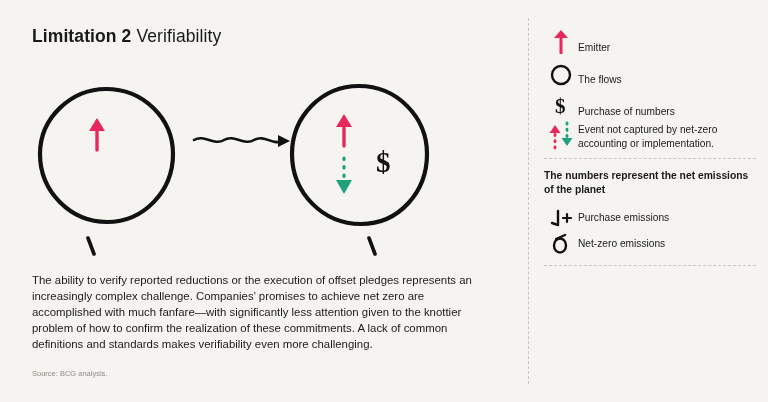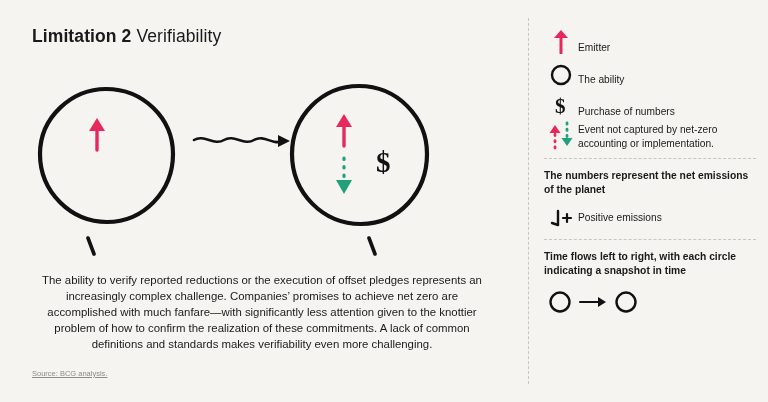--- a/index.html
+++ b/index.html
@@ -17,21 +17,21 @@
   .page {
     position: relative;
     width: 768px;
     height: 402px;
   }
 
   
   .left {
     position: absolute;
     left: 0; top: 0;
-    width: 528px; height: 402px; text-align: center;
+    width: 528px; height: 402px;
   }
   .title {
     position: absolute;
     left: 32px; top: 26px;
     font-size: 17.5px;
     letter-spacing: 0.1px;
   }
   .title .strong { font-weight: bold; }
   .title .light { font-weight: normal; }
 
@@ -47,21 +47,20 @@
     width: 460px;
     font-size: 11.4px;
     line-height: 16px;
     color: #1a1a1a;
   }
   .source {
     position: absolute;
     left: 32px; top: 369px;
     font-size: 7.5px;
     color: #8e8b85;
-    text-decoration: underline;
   }
 
   
   .v-divider {
     position: absolute;
     left: 528px; top: 18px;
     width: 1px; height: 366px;
     border-left: 1px dashed #c9c6c0;
   }
 
@@ -190,21 +189,21 @@
       <div class="legend-label">Emitter</div>
     </div>
 
 
     <div class="legend-row">
       <div class="legend-icon">
         <svg width="22" height="22" viewBox="0 0 22 22">
           <path d="M11 2 C 6 2, 2 6.2, 2 11 C 2 15.9, 6.1 20, 11 20 C 16 20, 20 15.8, 20 11 C 20 6.1, 15.9 2, 11 2 Z" fill="none" stroke="#111111" stroke-width="2.4" stroke-linecap="round"></path>
         </svg>
       </div>
-      <div class="legend-label">The ability</div>
+      <div class="legend-label">The flows</div>
     </div>
 
     <div class="legend-row">
       <div class="legend-icon">
         <svg width="20" height="26" viewBox="0 0 20 26">
           <text x="4" y="21" font-family="'Liberation Serif', serif" font-size="21" font-weight="bold" fill="#111111">$</text>
         </svg>
       </div>
       <div class="legend-label">Purchase of numbers</div>
     </div>
@@ -225,36 +224,30 @@
 
     <div class="legend-head">The numbers represent the net emissions of the planet</div>
 
     <div class="legend-row-sm">
       <div class="legend-icon">
         <svg width="24" height="22" viewBox="0 0 24 22">
           <path d="M9 18 L 3 16 M 9 18 L 9 4" stroke="#111111" stroke-width="2.4" stroke-linecap="round" fill="none"></path>
           <path d="M14 11 L 22 11 M 18 7 L 18 15" stroke="#111111" stroke-width="2.2" stroke-linecap="round"></path>
         </svg>
       </div>
-      <div class="legend-label">Positive emissions</div>
-    </div>
-
+      <div class="legend-label">Purchase emissions</div>
+    </div>
+
+    <div class="legend-row-sm">
+      <div class="legend-icon">
+        <svg width="24" height="22" viewBox="0 0 24 22">
+          <ellipse cx="11" cy="12.5" rx="6" ry="7" fill="none" stroke="#111111" stroke-width="2.4"></ellipse>
+          <path d="M7 6 L 16 2" stroke="#111111" stroke-width="2.4" stroke-linecap="round"></path>
+        </svg>
+      </div>
+      <div class="legend-label">Net-zero emissions</div>
+    </div>
 
     <div class="legend-sep"></div>
 
-    <div class="timeflow">
-      <div class="legend-head">Time flows left to right, with each circle indicating a snapshot in time</div>
-      <div class="timeflow-icons">
-        <svg width="24" height="24" viewBox="0 0 24 24">
-          <path d="M12 2.5 C 7 2.5, 2.5 6.8, 2.5 12 C 2.5 17.2, 6.8 21.5, 12 21.5 C 17.2 21.5, 21.5 17.2, 21.5 12 C 21.5 6.8, 17 2.5, 12 2.5 Z" fill="none" stroke="#111111" stroke-width="2.4" stroke-linecap="round"></path>
-        </svg>
-        <svg width="34" height="24" viewBox="0 0 34 24" style="margin:0 4px;">
-          <path d="M4 12 L 24 12" stroke="#111111" stroke-width="2" stroke-linecap="round" fill="none"></path>
-          <path d="M22 7 L 30 12 L 22 17 Z" fill="#111111"></path>
-        </svg>
-        <svg width="24" height="24" viewBox="0 0 24 24">
-          <path d="M12 2.5 C 7 2.5, 2.5 6.8, 2.5 12 C 2.5 17.2, 6.8 21.5, 12 21.5 C 17.2 21.5, 21.5 17.2, 21.5 12 C 21.5 6.8, 17 2.5, 12 2.5 Z" fill="none" stroke="#111111" stroke-width="2.4" stroke-linecap="round"></path>
-        </svg>
-      </div>
-    </div>
 
   </div>
 </div>
 
 </body></html>

